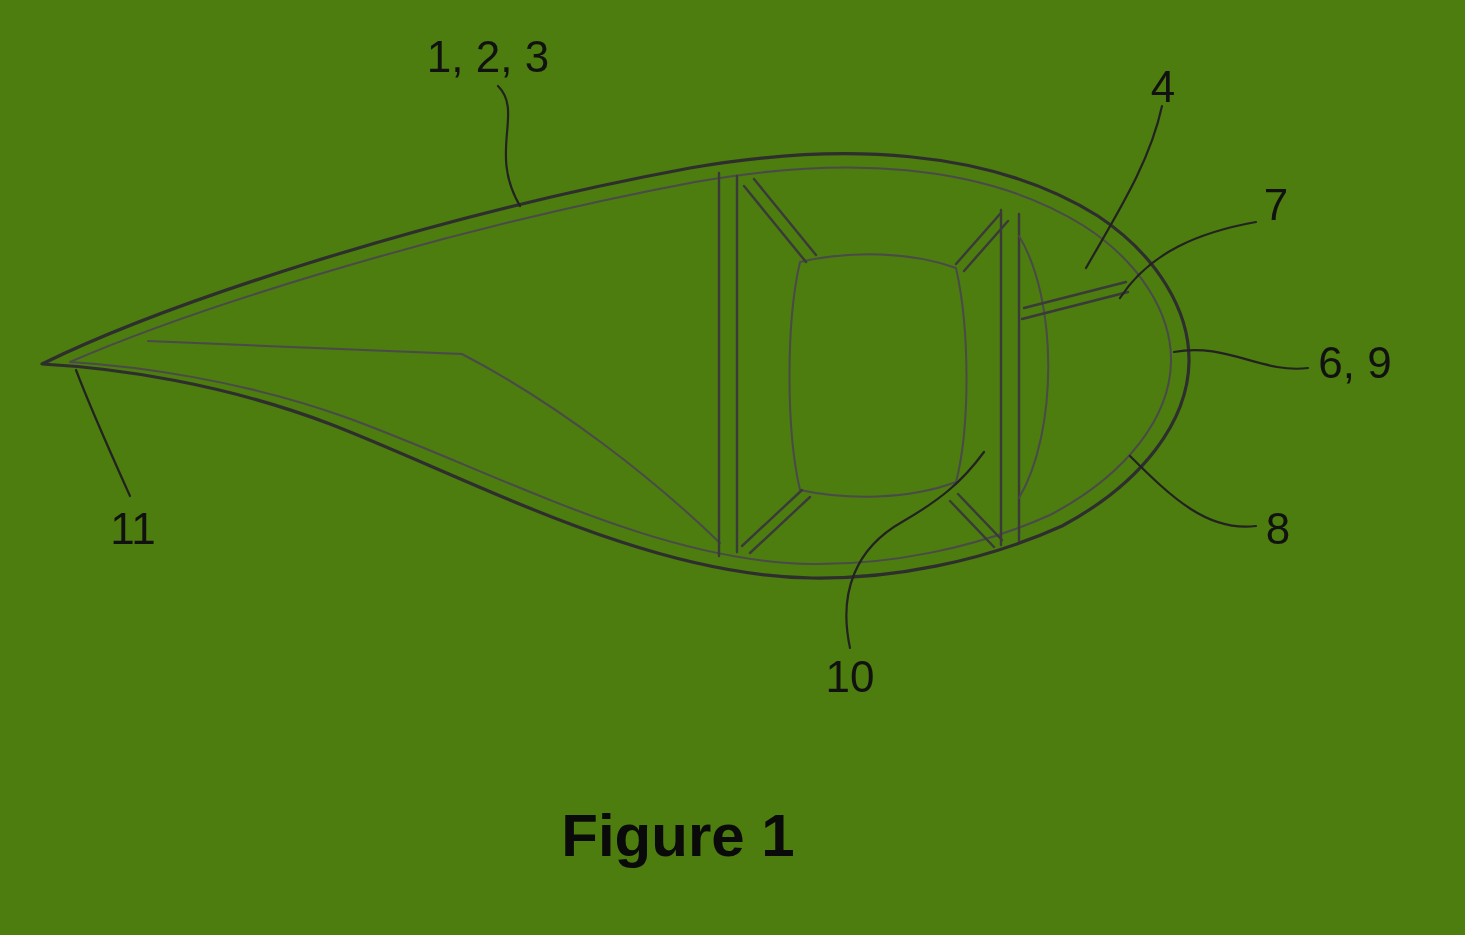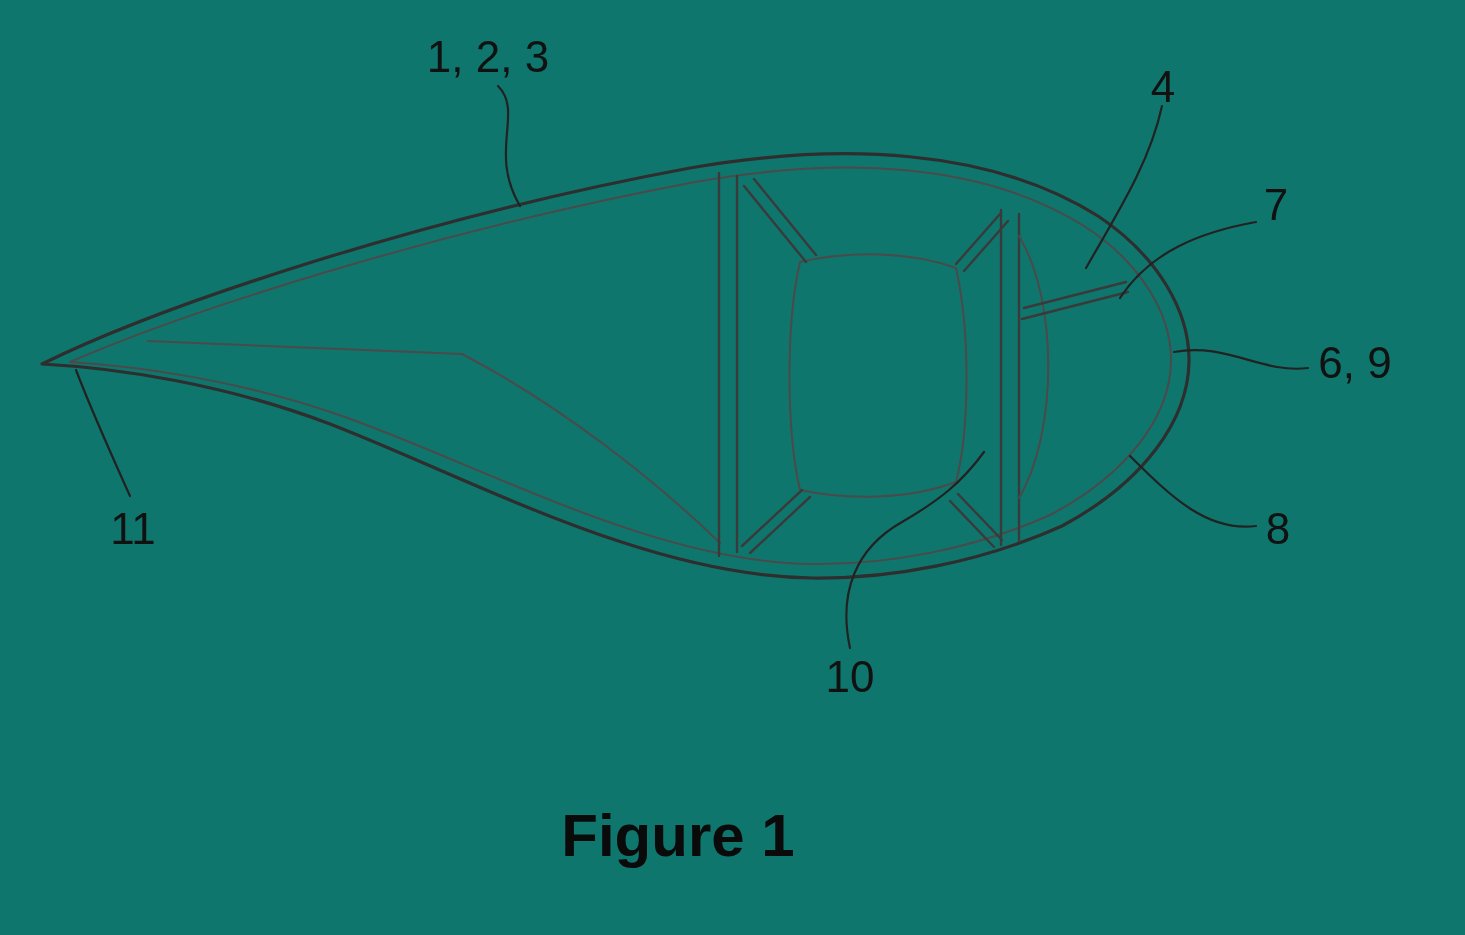--- a/index.html
+++ b/index.html
@@ -4,21 +4,21 @@
 <style>
   html, body {
     margin: 0;
     padding: 0;
     background: #ffffff;
   }
   #stage {
     position: relative;
     width: 1465px;
     height: 935px;
-    background: #0f766e;
+    background: #4d7c0f;
     overflow: hidden;
     font-family: "Liberation Sans", sans-serif;
   }
   svg {
     position: absolute;
     top: 0;
     left: 0;
     display: block;
   }
   .outline {

